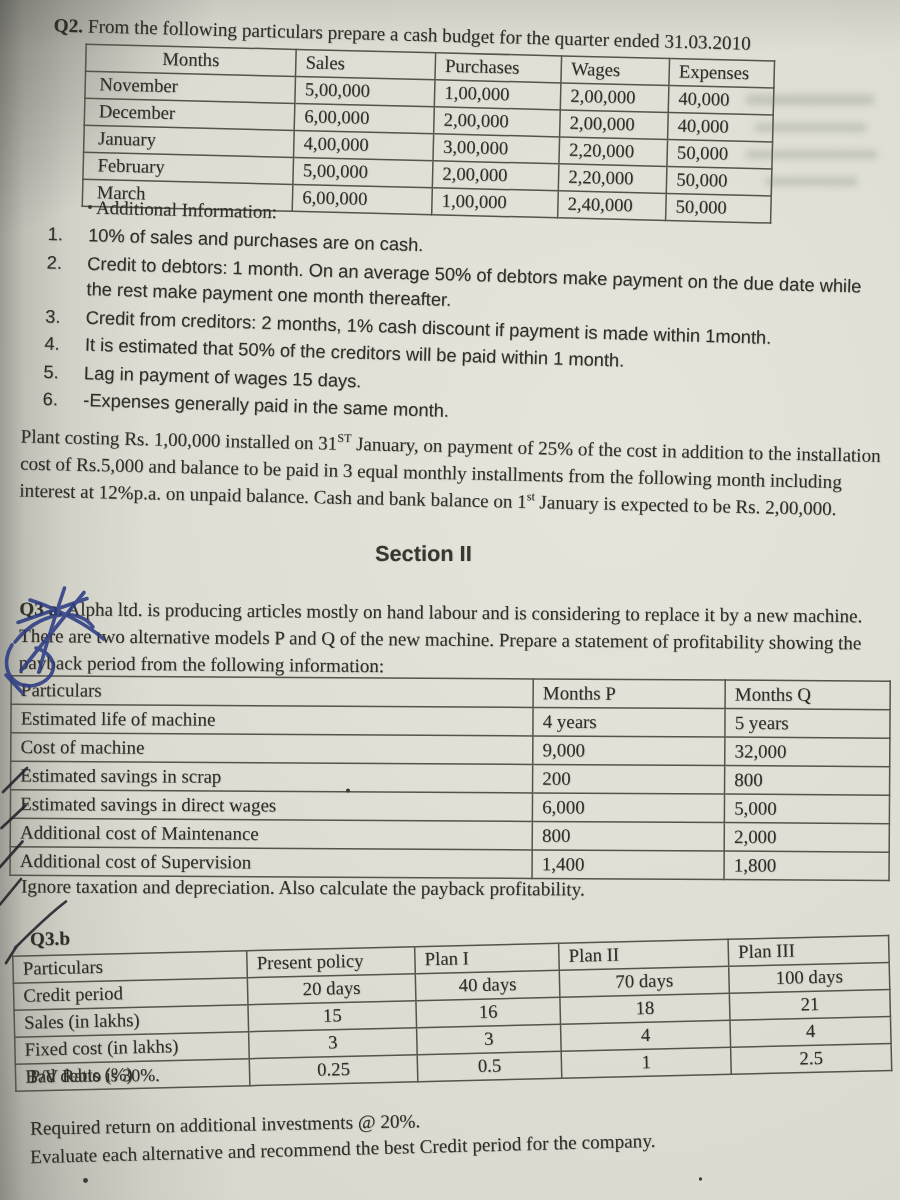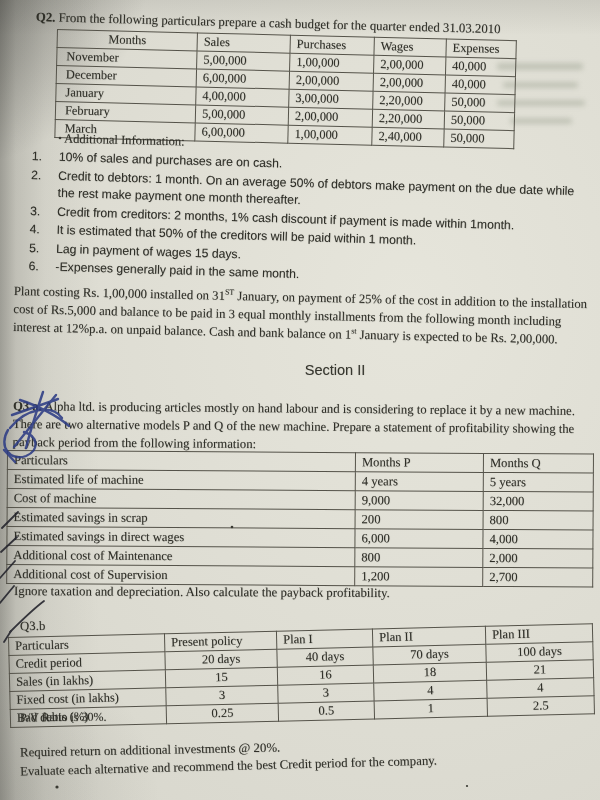--- a/index.html
+++ b/index.html
@@ -24,27 +24,27 @@
   .t1 th:first-child{text-align:center;}
   .t1 td:first-child{padding-left:9px;}
   .addinfo{left:64px;top:133px;font-size:12.6px;transform:rotate(1.4deg);}
   .list{left:32px;top:148px;width:552px;transform:rotate(1.7deg);transform-origin:0 0;
         font-family:"Liberation Sans",sans-serif;font-size:12.2px;line-height:17.5px;}
   .li{display:flex;margin-bottom:1px;}
   .li .num{width:27px;flex:0 0 27px;}
   .li .txt{flex:1;}
   .plant{left:14px;top:282px;width:578px;font-size:12.7px;line-height:18px;transform:rotate(1.3deg);transform-origin:0 0;}
   sup{font-size:8px;line-height:0;}
-  .sec2{left:250px;top:362px;width:170px;text-align:center;font-family:"Liberation Sans",sans-serif;
-        font-weight:normal;font-size:14.5px;color:#37372f;}
+  .sec2{left:250px;top:362px;width:170px;text-align:left;font-family:"Liberation Sans",sans-serif;
+        font-weight:bold;font-size:14.5px;color:#37372f;}
   .q3a{left:13px;top:397px;width:580px;font-size:12.7px;line-height:18px;transform:rotate(0.5deg);transform-origin:0 0;}
   .t2{left:7px;top:450px;width:586px;transform:rotate(0.35deg);transform-origin:0 0;font-size:12.6px;}
   .t2 th,.t2 td{height:16px;}
   .ignore{left:14px;top:585px;font-size:12.8px;transform:rotate(0.3deg);}
-  .q3b{left:20px;top:619px;font-size:12.8px;font-weight:normal;transform:rotate(-0.8deg);}
+  .q3b{left:20px;top:619px;font-size:12.8px;font-weight:bold;transform:rotate(-0.8deg);}
   .t3{left:8px;top:637px;width:584px;transform:rotate(-1.35deg);transform-origin:0 0;font-size:12.5px;}
   .t3 th,.t3 td{height:13px;}
   .t3 td{text-align:center;}
   .t3 td:first-child{text-align:left;}
   .f1{left:20px;top:710px;font-size:12px;transform:rotate(-0.5deg);}
   .f2{left:20px;top:743px;font-size:12.8px;transform:rotate(-1.1deg);}
   .f3{left:20px;top:759px;font-size:12.8px;transform:rotate(-1.5deg);}
   .ink{position:absolute;left:0;top:0;width:600px;height:800px;pointer-events:none;z-index:5;}
   .smudge{position:absolute;background:rgba(125,135,115,0.30);filter:blur(2.5px);border-radius:3px;}
   .sm1{left:497px;top:63px;width:86px;height:7px;}
@@ -187,31 +187,31 @@
         <td>32,000</td>
       </tr>
       <tr>
         <td>Estimated savings in scrap</td>
         <td>200</td>
         <td>800</td>
       </tr>
       <tr>
         <td>Estimated savings in direct wages</td>
         <td>6,000</td>
-        <td>4,000</td>
+        <td>5,000</td>
       </tr>
       <tr>
         <td>Additional cost of Maintenance</td>
         <td>800</td>
         <td>2,000</td>
       </tr>
       <tr>
         <td>Additional cost of Supervision</td>
-        <td>1,200</td>
-        <td>2,700</td>
+        <td>1,400</td>
+        <td>1,800</td>
       </tr>
     </tbody>
   </table>
 
   <div class="block ignore">Ignore taxation and depreciation. Also calculate the payback profitability.</div>
 
   <div class="block q3b">Q3.b</div>
 
   <table class="block t3">
     <colgroup>

